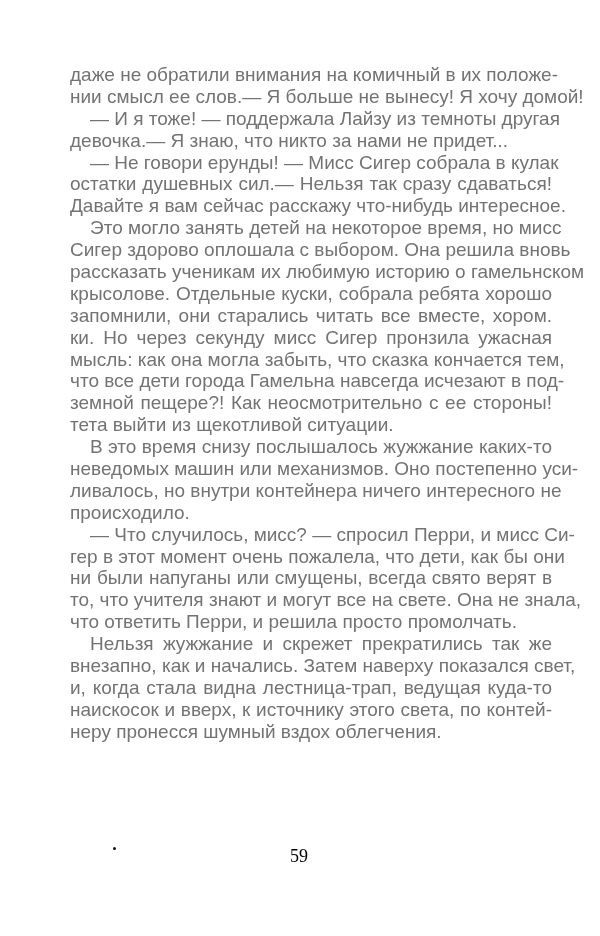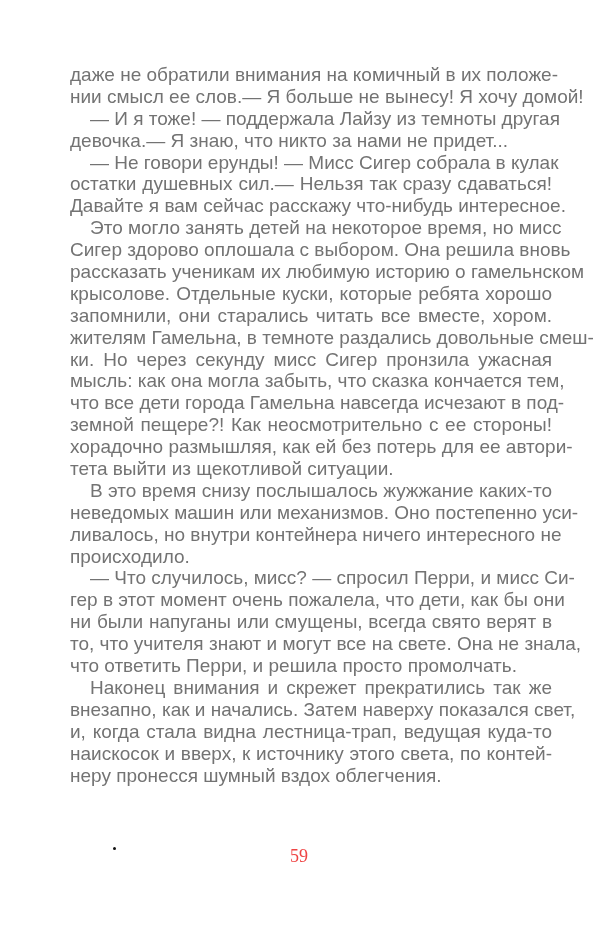--- a/index.html
+++ b/index.html
@@ -10,59 +10,57 @@
     color: #737373;
   }
   .line {
     display: block; height: 21.9px; white-space: nowrap;
     text-align: justify; text-align-last: justify;
   }
   .line.indent { padding-left: 20px; }
   .line.last { text-align-last: left; }
   .pagenum {
     position: absolute; left: 290px; top: 846px;
-    font-family: "Liberation Serif", serif; font-size: 18px; color: #ef4444;
+    font-family: "Liberation Serif", serif; font-size: 18px; color: #000000;
   }
   .dot {
     position: absolute; left: 113px; top: 847px; width: 3px; height: 3px;
     border-radius: 50%; background: #111;
   }
 </style>
 </head>
 <body>
 
 <div class="page" id="page">
     <span class="line">даже не обратили внимания на комичный в их положе-</span>
     <span class="line">нии смысл ее слов.— Я больше не вынесу! Я хочу домой!</span>
     <span class="line indent">— И я тоже! — поддержала Лайзу из темноты другая</span>
     <span class="line last">девочка.— Я знаю, что никто за нами не придет...</span>
     <span class="line indent">— Не говори ерунды! — Мисс Сигер собрала в кулак</span>
     <span class="line">остатки душевных сил.— Нельзя так сразу сдаваться!</span>
     <span class="line">Давайте я вам сейчас расскажу что-нибудь интересное.</span>
     <span class="line indent">Это могло занять детей на некоторое время, но мисс</span>
     <span class="line">Сигер здорово оплошала с выбором. Она решила вновь</span>
     <span class="line">рассказать ученикам их любимую историю о гамельнском</span>
-    <span class="line">крысолове. Отдельные куски, которые ребята хорошо</span>
+    <span class="line">крысолове. Отдельные куски, собрала ребята хорошо</span>
     <span class="line">запомнили, они старались читать все вместе, хором.</span>
-    <span class="line">жителям Гамельна, в темноте раздались довольные смеш-</span>
     <span class="line">ки. Но через секунду мисс Сигер пронзила ужасная</span>
     <span class="line">мысль: как она могла забыть, что сказка кончается тем,</span>
     <span class="line">что все дети города Гамельна навсегда исчезают в под-</span>
     <span class="line">земной пещере?! Как неосмотрительно с ее стороны!</span>
-    <span class="line">хорадочно размышляя, как ей без потерь для ее автори-</span>
     <span class="line last">тета выйти из щекотливой ситуации.</span>
     <span class="line indent">В это время снизу послышалось жужжание каких-то</span>
     <span class="line">неведомых машин или механизмов. Оно постепенно уси-</span>
     <span class="line">ливалось, но внутри контейнера ничего интересного не</span>
     <span class="line last">происходило.</span>
     <span class="line indent">— Что случилось, мисс? — спросил Перри, и мисс Си-</span>
     <span class="line">гер в этот момент очень пожалела, что дети, как бы они</span>
     <span class="line">ни были напуганы или смущены, всегда свято верят в</span>
     <span class="line">то, что учителя знают и могут все на свете. Она не знала,</span>
     <span class="line last">что ответить Перри, и решила просто промолчать.</span>
-    <span class="line indent">Наконец внимания и скрежет прекратились так же</span>
+    <span class="line indent">Нельзя жужжание и скрежет прекратились так же</span>
     <span class="line">внезапно, как и начались. Затем наверху показался свет,</span>
     <span class="line">и, когда стала видна лестница-трап, ведущая куда-то</span>
     <span class="line">наискосок и вверх, к источнику этого света, по контей-</span>
     <span class="line last">неру пронесся шумный вздох облегчения.</span>
   </div>
 <div class="dot"></div>
 <div class="pagenum">59</div>
 
 </body></html>

